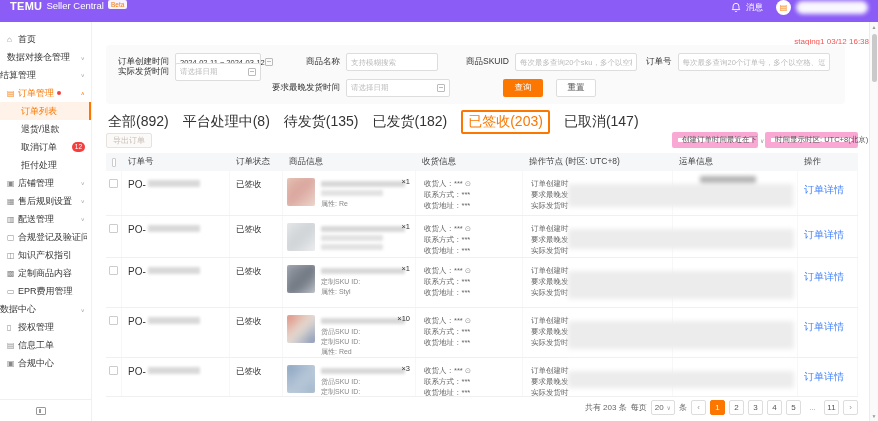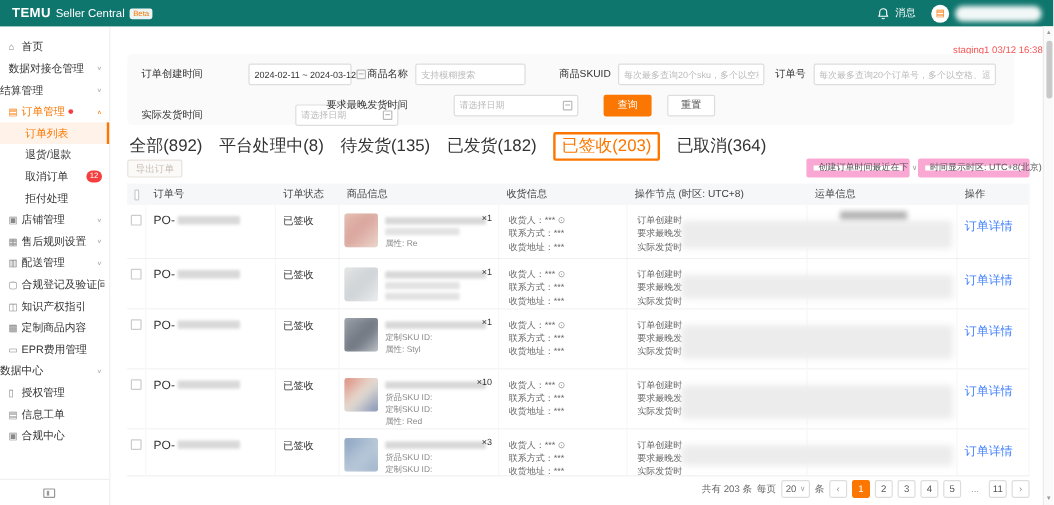--- a/index.html
+++ b/index.html
@@ -1,22 +1,22 @@
 <!DOCTYPE html>
 <html><head>
 <meta charset="utf-8">
 <style>
   * { margin:0; padding:0; box-sizing:border-box; }
   html,body { width:878px; height:421px; }
   body { font-family:"Liberation Sans","DejaVu Sans",sans-serif; background:#fff; overflow:hidden; }
   #screen { position:relative; width:878px; height:421px; background:#fff; overflow:hidden; }
 
   
-  .topbar { position:absolute; left:0; top:0; width:878px; height:22px; background:#0f766e;
-            display:flex; align-items:center; padding:0 10px; color:#fff; z-index:10; }
+  .topbar { position:absolute; left:0; top:0; width:878px; height:22px; background:#8b5cf6;
+            display:flex; align-items:flex-start; padding:0 10px; color:#fff; z-index:10; }
   .brand { font-size:11px; font-weight:bold; letter-spacing:.3px; }
   .product { font-size:9.5px; margin-left:4px; }
   .beta { font-size:6.5px; margin-left:4px; background:rgba(255,255,255,.92); color:#FB7701;
           border-radius:2px; padding:0 3px; line-height:9px; height:9px; }
   .tb-right { margin-left:auto; display:flex; align-items:center; gap:5px; }
   .bell { display:flex; align-items:center; }
   .msg-label { font-size:8.5px; }
   .avatar { width:15px; height:15px; border-radius:50%; background:#fff; display:flex;
             align-items:center; justify-content:center; margin-left:8px; }
   .av-glyph { color:#FB7701; font-size:8px; line-height:8px; }
@@ -57,21 +57,21 @@
   .main { position:absolute; left:92px; top:22px; right:9px; bottom:0; background:#fff; }
   .staging { position:absolute; top:15px; right:0; color:#F55353; font-size:8px; white-space:nowrap; }
 
   .filter-card { position:absolute; left:14px; top:23px; width:739px; height:59px;
                  background:#fafafa; border-radius:4px; }
   .fgroup { position:absolute; display:flex; align-items:center; height:18px; }
   .f-label { font-size:8.5px; color:#333; margin-right:6px; white-space:nowrap; }
   .f-input { height:18px; border:1px solid #ddd; border-radius:2px; background:#fff; font-size:7.5px;
              color:#333; padding:0 4px; font-family:inherit; outline:none; }
   .f-input::placeholder { color:#bbb; }
-  .date-box { display:flex; align-items:center;margin-left:32px; }
+  .date-box { display:flex; align-items:center; }
   .date-box .val { white-space:nowrap; }
   .date-box .ph { color:#bbb; white-space:nowrap; }
   .cal { width:8px; height:8px; border:1px solid #bbb; border-radius:1px; position:relative; margin-left:auto; flex:0 0 8px; }
   .cal::before { content:""; position:absolute; left:1px; right:1px; top:2px; border-top:1px solid #bbb; }
   .btn { height:18px; border-radius:2px; font-size:8.5px; display:flex; align-items:center;
          justify-content:center; cursor:pointer; font-family:inherit; }
   .btn-search { width:40px; background:#FB7701; color:#fff; border:none; }
   .btn-reset { width:40px; background:#fff; color:#555; border:1px solid #ddd; }
 
   .tabs { position:absolute; left:16px; top:91px; height:18px; display:flex; gap:14px;
@@ -262,21 +262,21 @@
         <input class="f-input" style="width: 92px;" placeholder="支持模糊搜索">
       </div>
       <div class="fgroup" style="left:360px; top:8px;">
         <span class="f-label">商品SKUID</span>
         <input class="f-input" style="width: 122px;" placeholder="每次最多查询20个sku，多个以空格、逗号">
       </div>
       <div class="fgroup" style="left:540px; top:8px;">
         <span class="f-label">订单号</span>
         <input class="f-input" style="width: 152px;" placeholder="每次最多查询20个订单号，多个以空格、逗">
       </div>
-      <div class="fgroup" style="left:12px; top:42px;gap:39px;">
+      <div class="fgroup" style="left:12px; top:18px;">
         <span class="f-label">实际发货时间</span>
         <div class="f-input date-box" style="width:86px;">
           <span class="ph">请选择日期</span>
           <span class="cal"></span>
         </div>
       </div>
       <div class="fgroup" style="left:166px; top:34px;">
         <span class="f-label">要求最晚发货时间</span>
         <div class="f-input date-box" style="width:104px;">
           <span class="ph">请选择日期</span>
@@ -286,21 +286,21 @@
       <button class="btn btn-search" style="position:absolute; left:397px; top:34px;">查询</button>
       <button class="btn btn-reset" style="position:absolute; left:450px; top:34px;">重置</button>
     </section>
 
     <div class="tabs" id="tabs">
         <div class="tab">全部(892)</div>
         <div class="tab">平台处理中(8)</div>
         <div class="tab">待发货(135)</div>
         <div class="tab">已发货(182)</div>
         <div class="tab active">已签收(203)</div>
-        <div class="tab">已取消(364)</div>
+        <div class="tab">已取消(147)</div>
       </div>
 
     <button class="export" disabled="">导出订单</button>
     <div class="sel" id="sel-sort">
       <span>创建订单时间最近在下</span>
       <span class="schev">∨</span>
     </div>
     <div class="sel" id="sel-tz">
       <span>时间显示时区: UTC+8(北京)</span>
       <span class="schev">∨</span>

